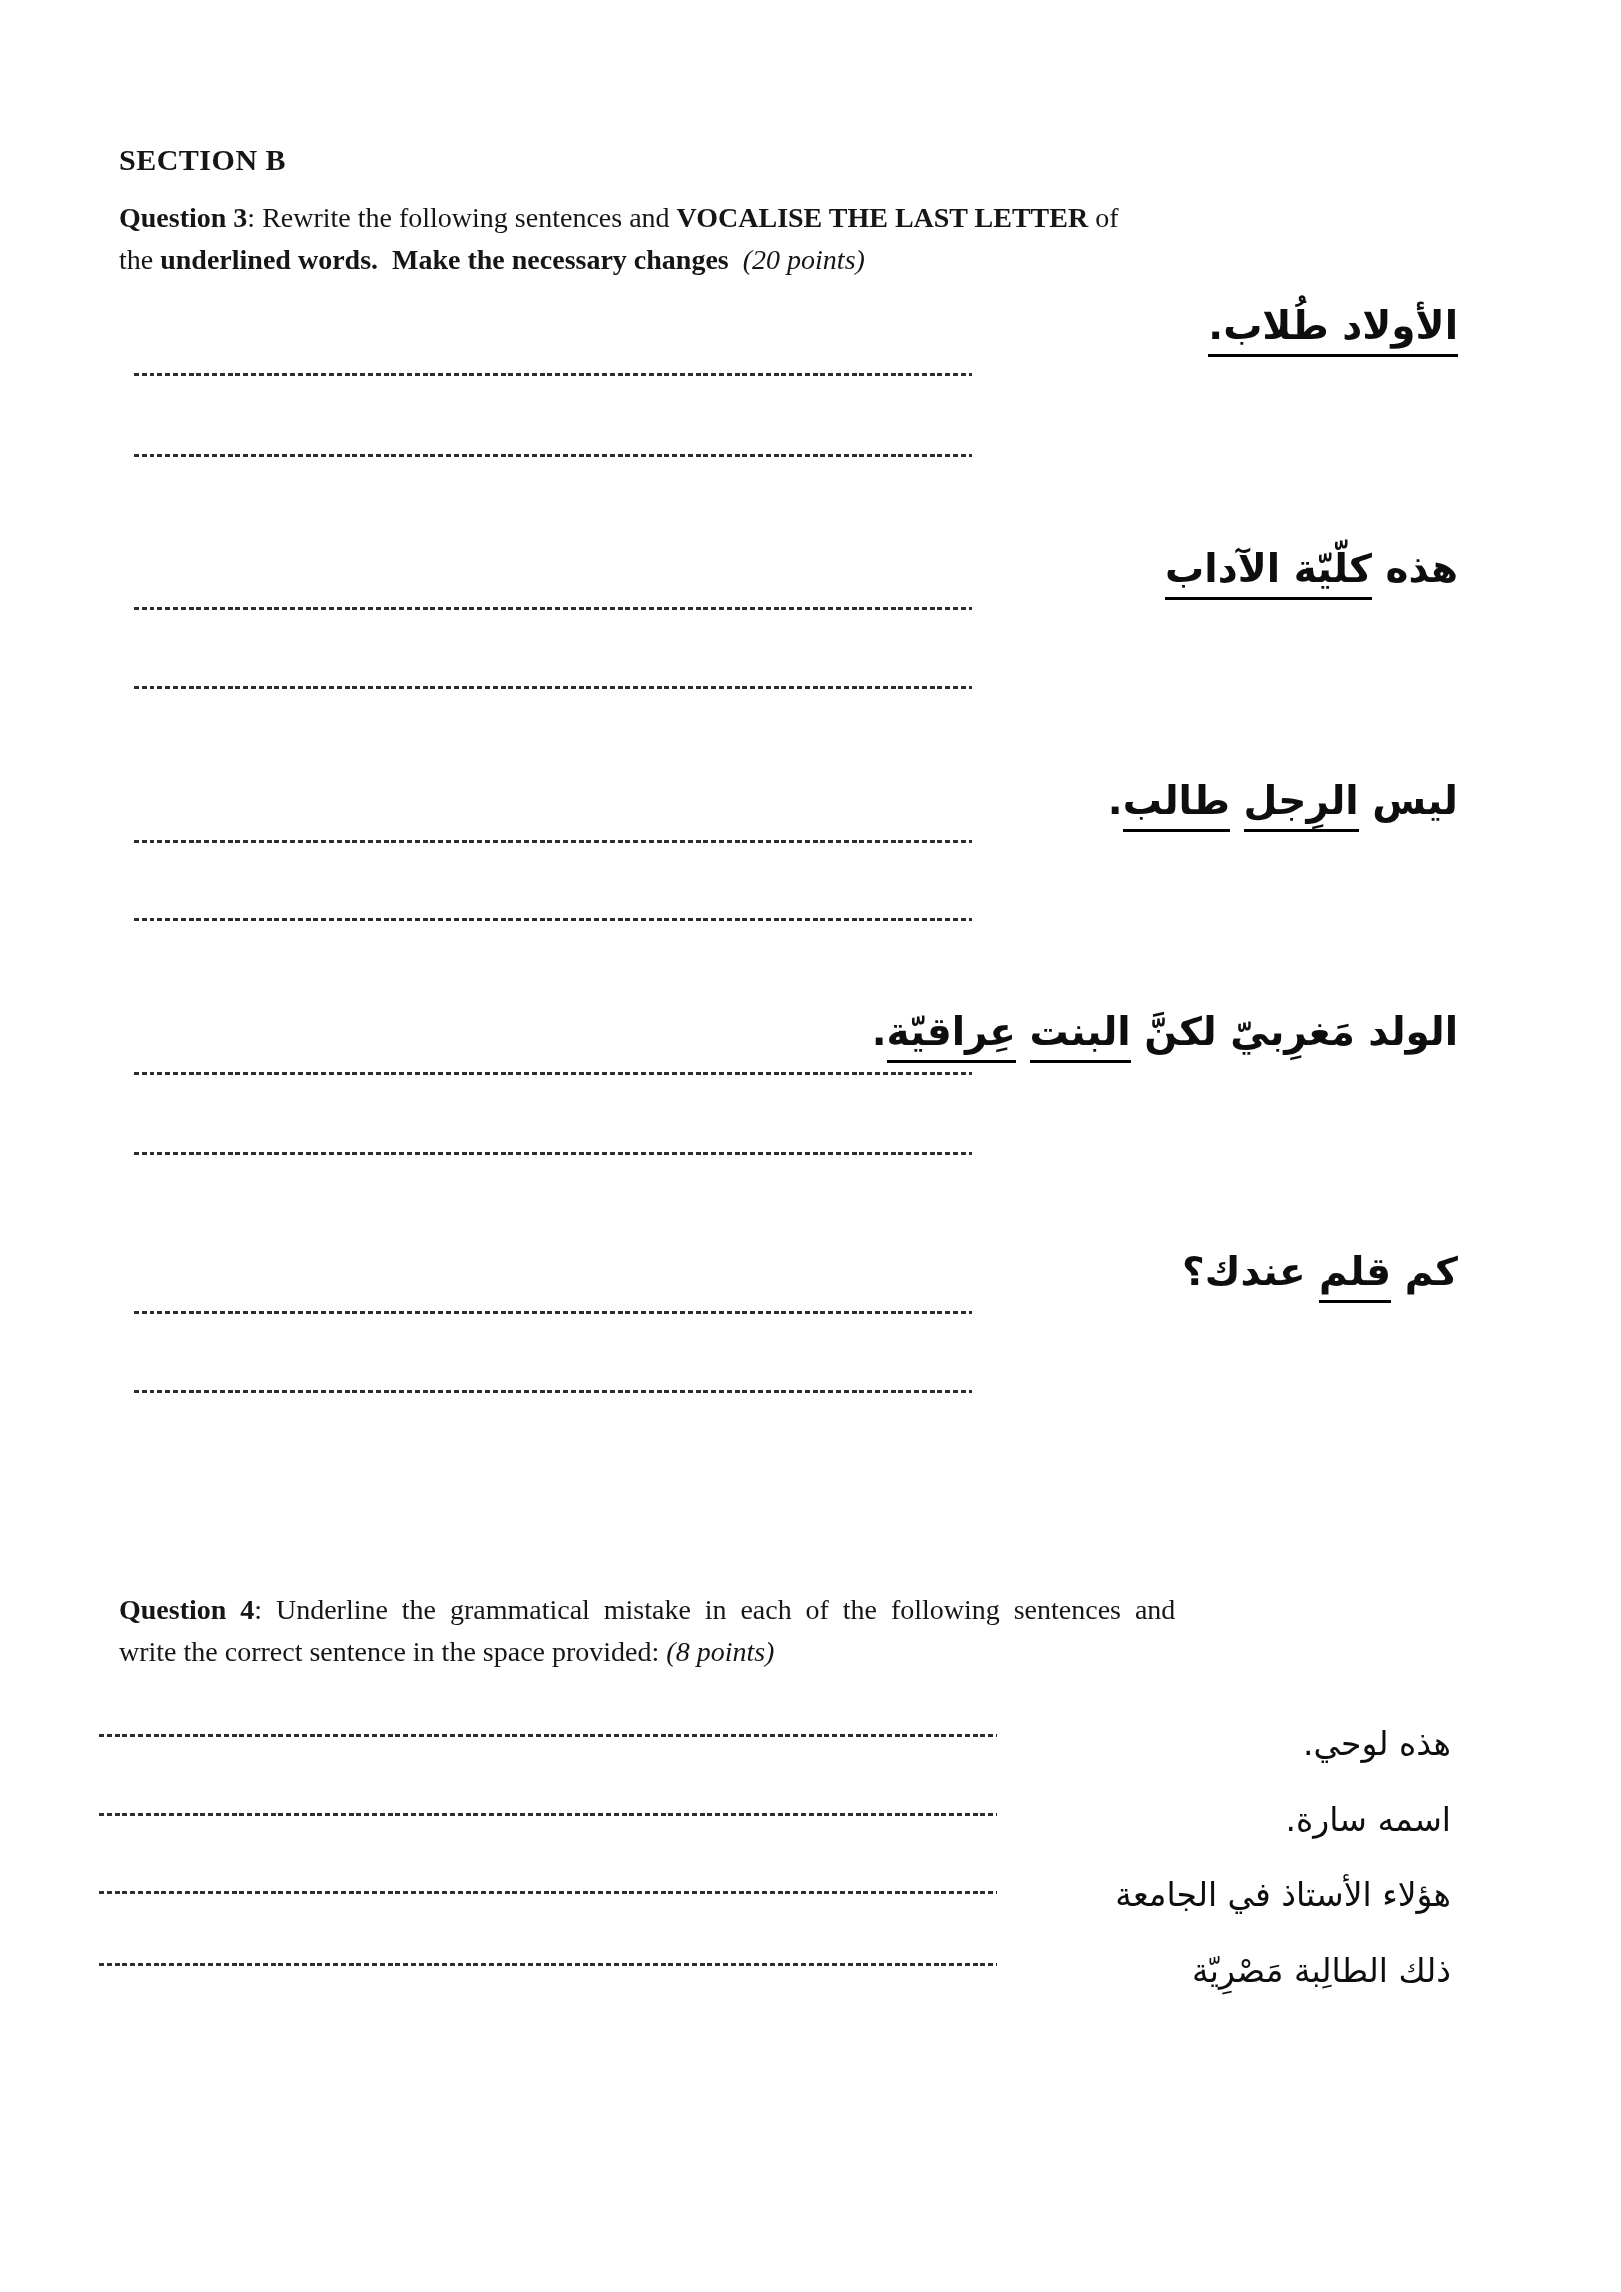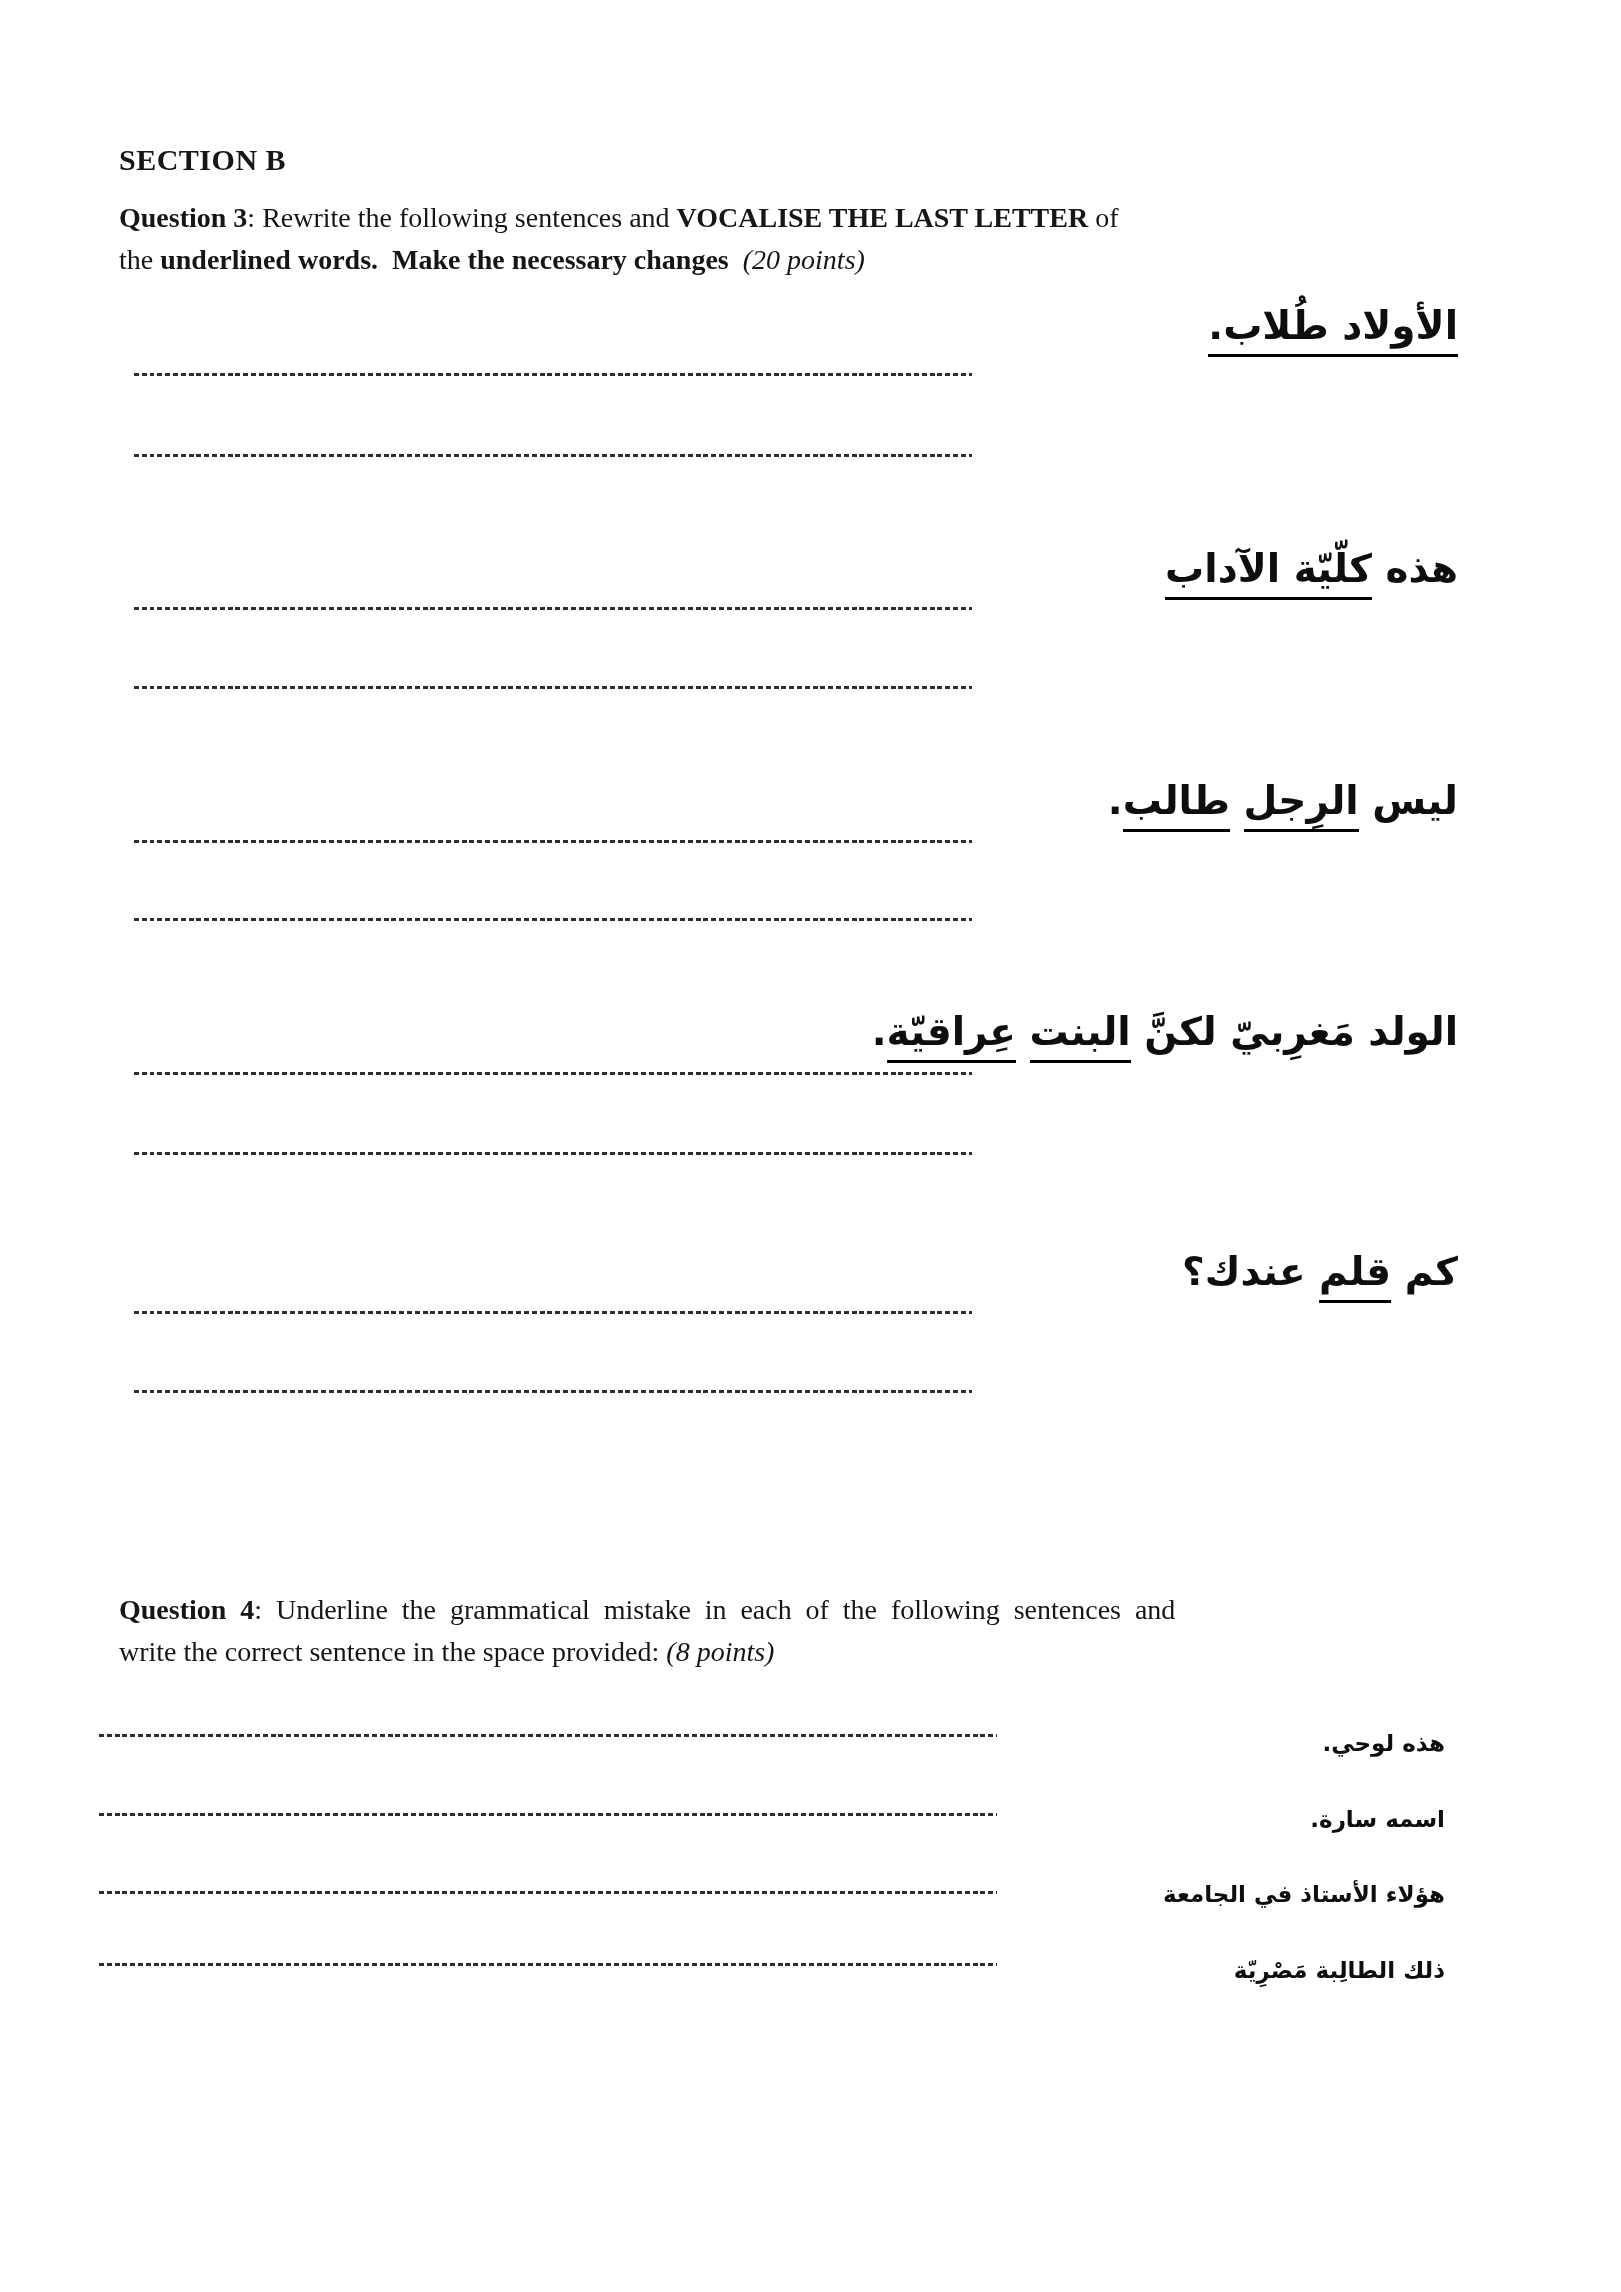--- a/index.html
+++ b/index.html
@@ -39,21 +39,21 @@
   
   .ar {
     position: absolute;
     direction: rtl;
     text-align: left;
     font-family: "DejaVu Sans", sans-serif;
     color: #0e0e0e;
     white-space: nowrap;
   }
   .ar3 { right: 163px; font-size: 39px; font-weight: bold; line-height: 57px; }
-  .ar4 { right: 176px; font-size: 23px; font-weight: bold; line-height: 47px; }
+  .ar4 { right: 170px; font-size: 33px; font-weight: normal; line-height: 47px; }
   .ul { border-bottom: 3.9px solid #000; padding-bottom: 5.9px; }
   
   .dline {
     position: absolute;
     height: 2.9px;
     background: repeating-linear-gradient(90deg, #2d2d2d 0 4.9px, transparent 4.9px 7.8px);
   }
   .q3line { left: 134px; width: 838px; }
   .q4line { left: 99px; width: 898px; }
 </style>

